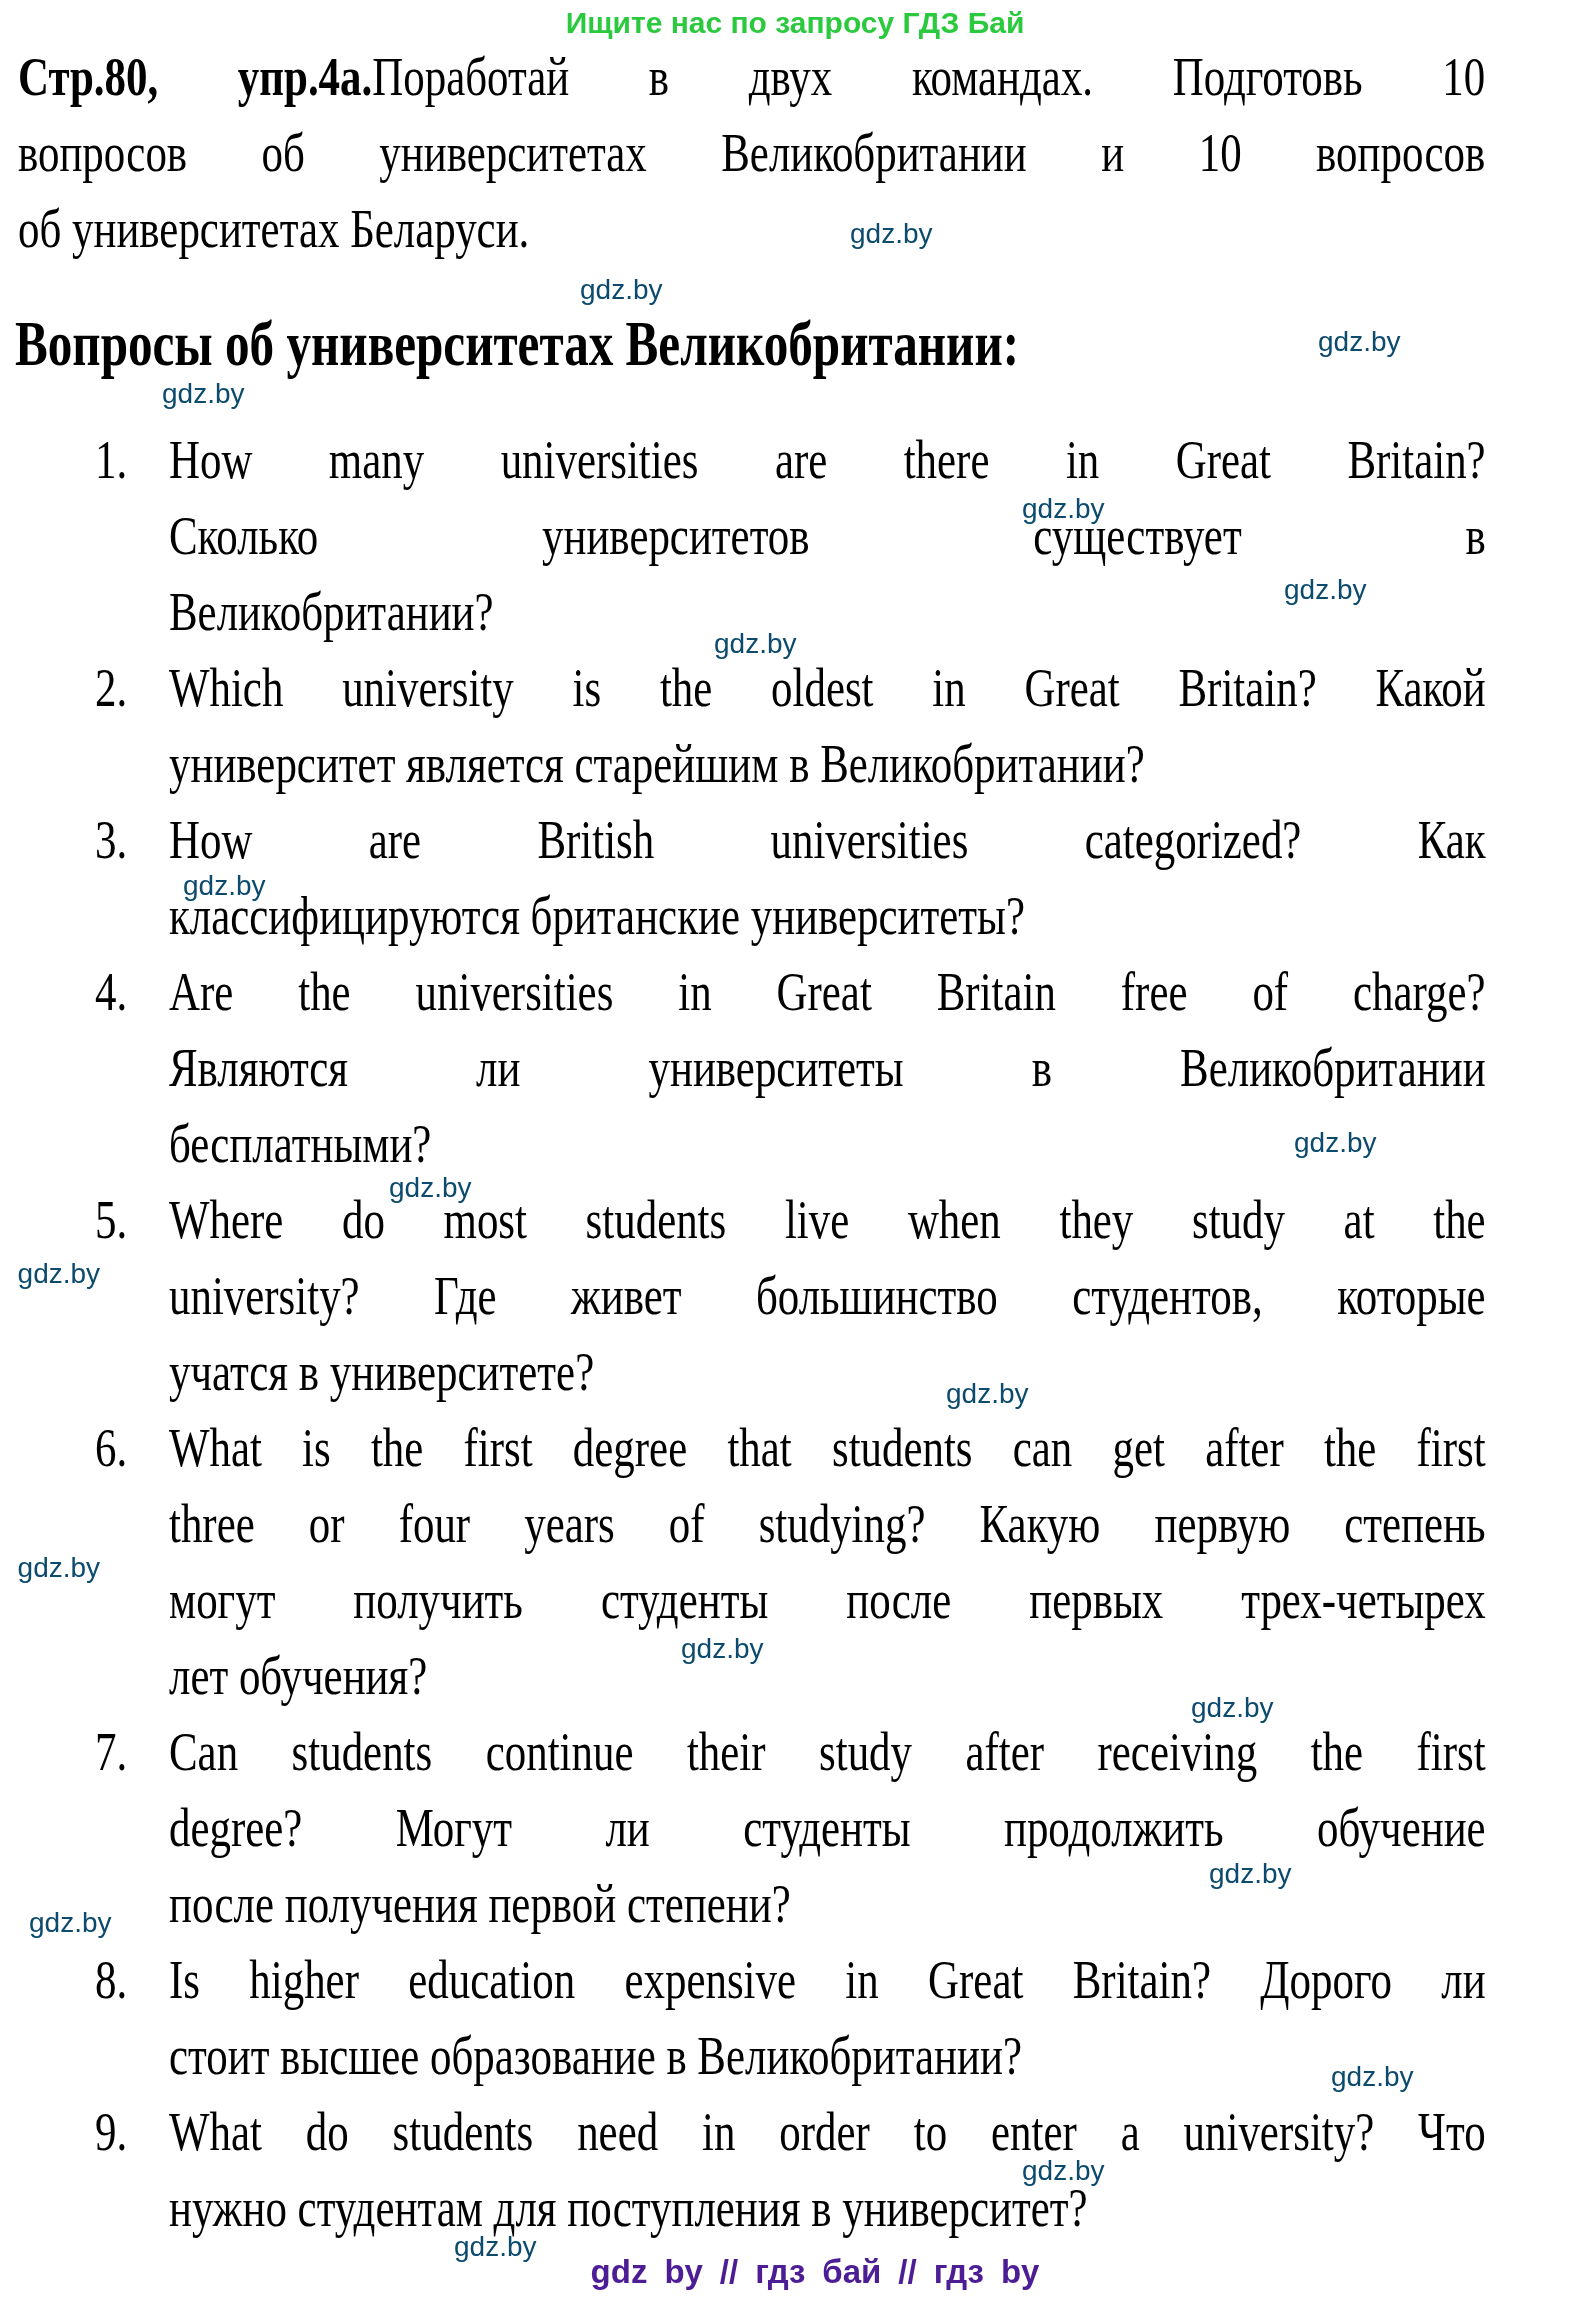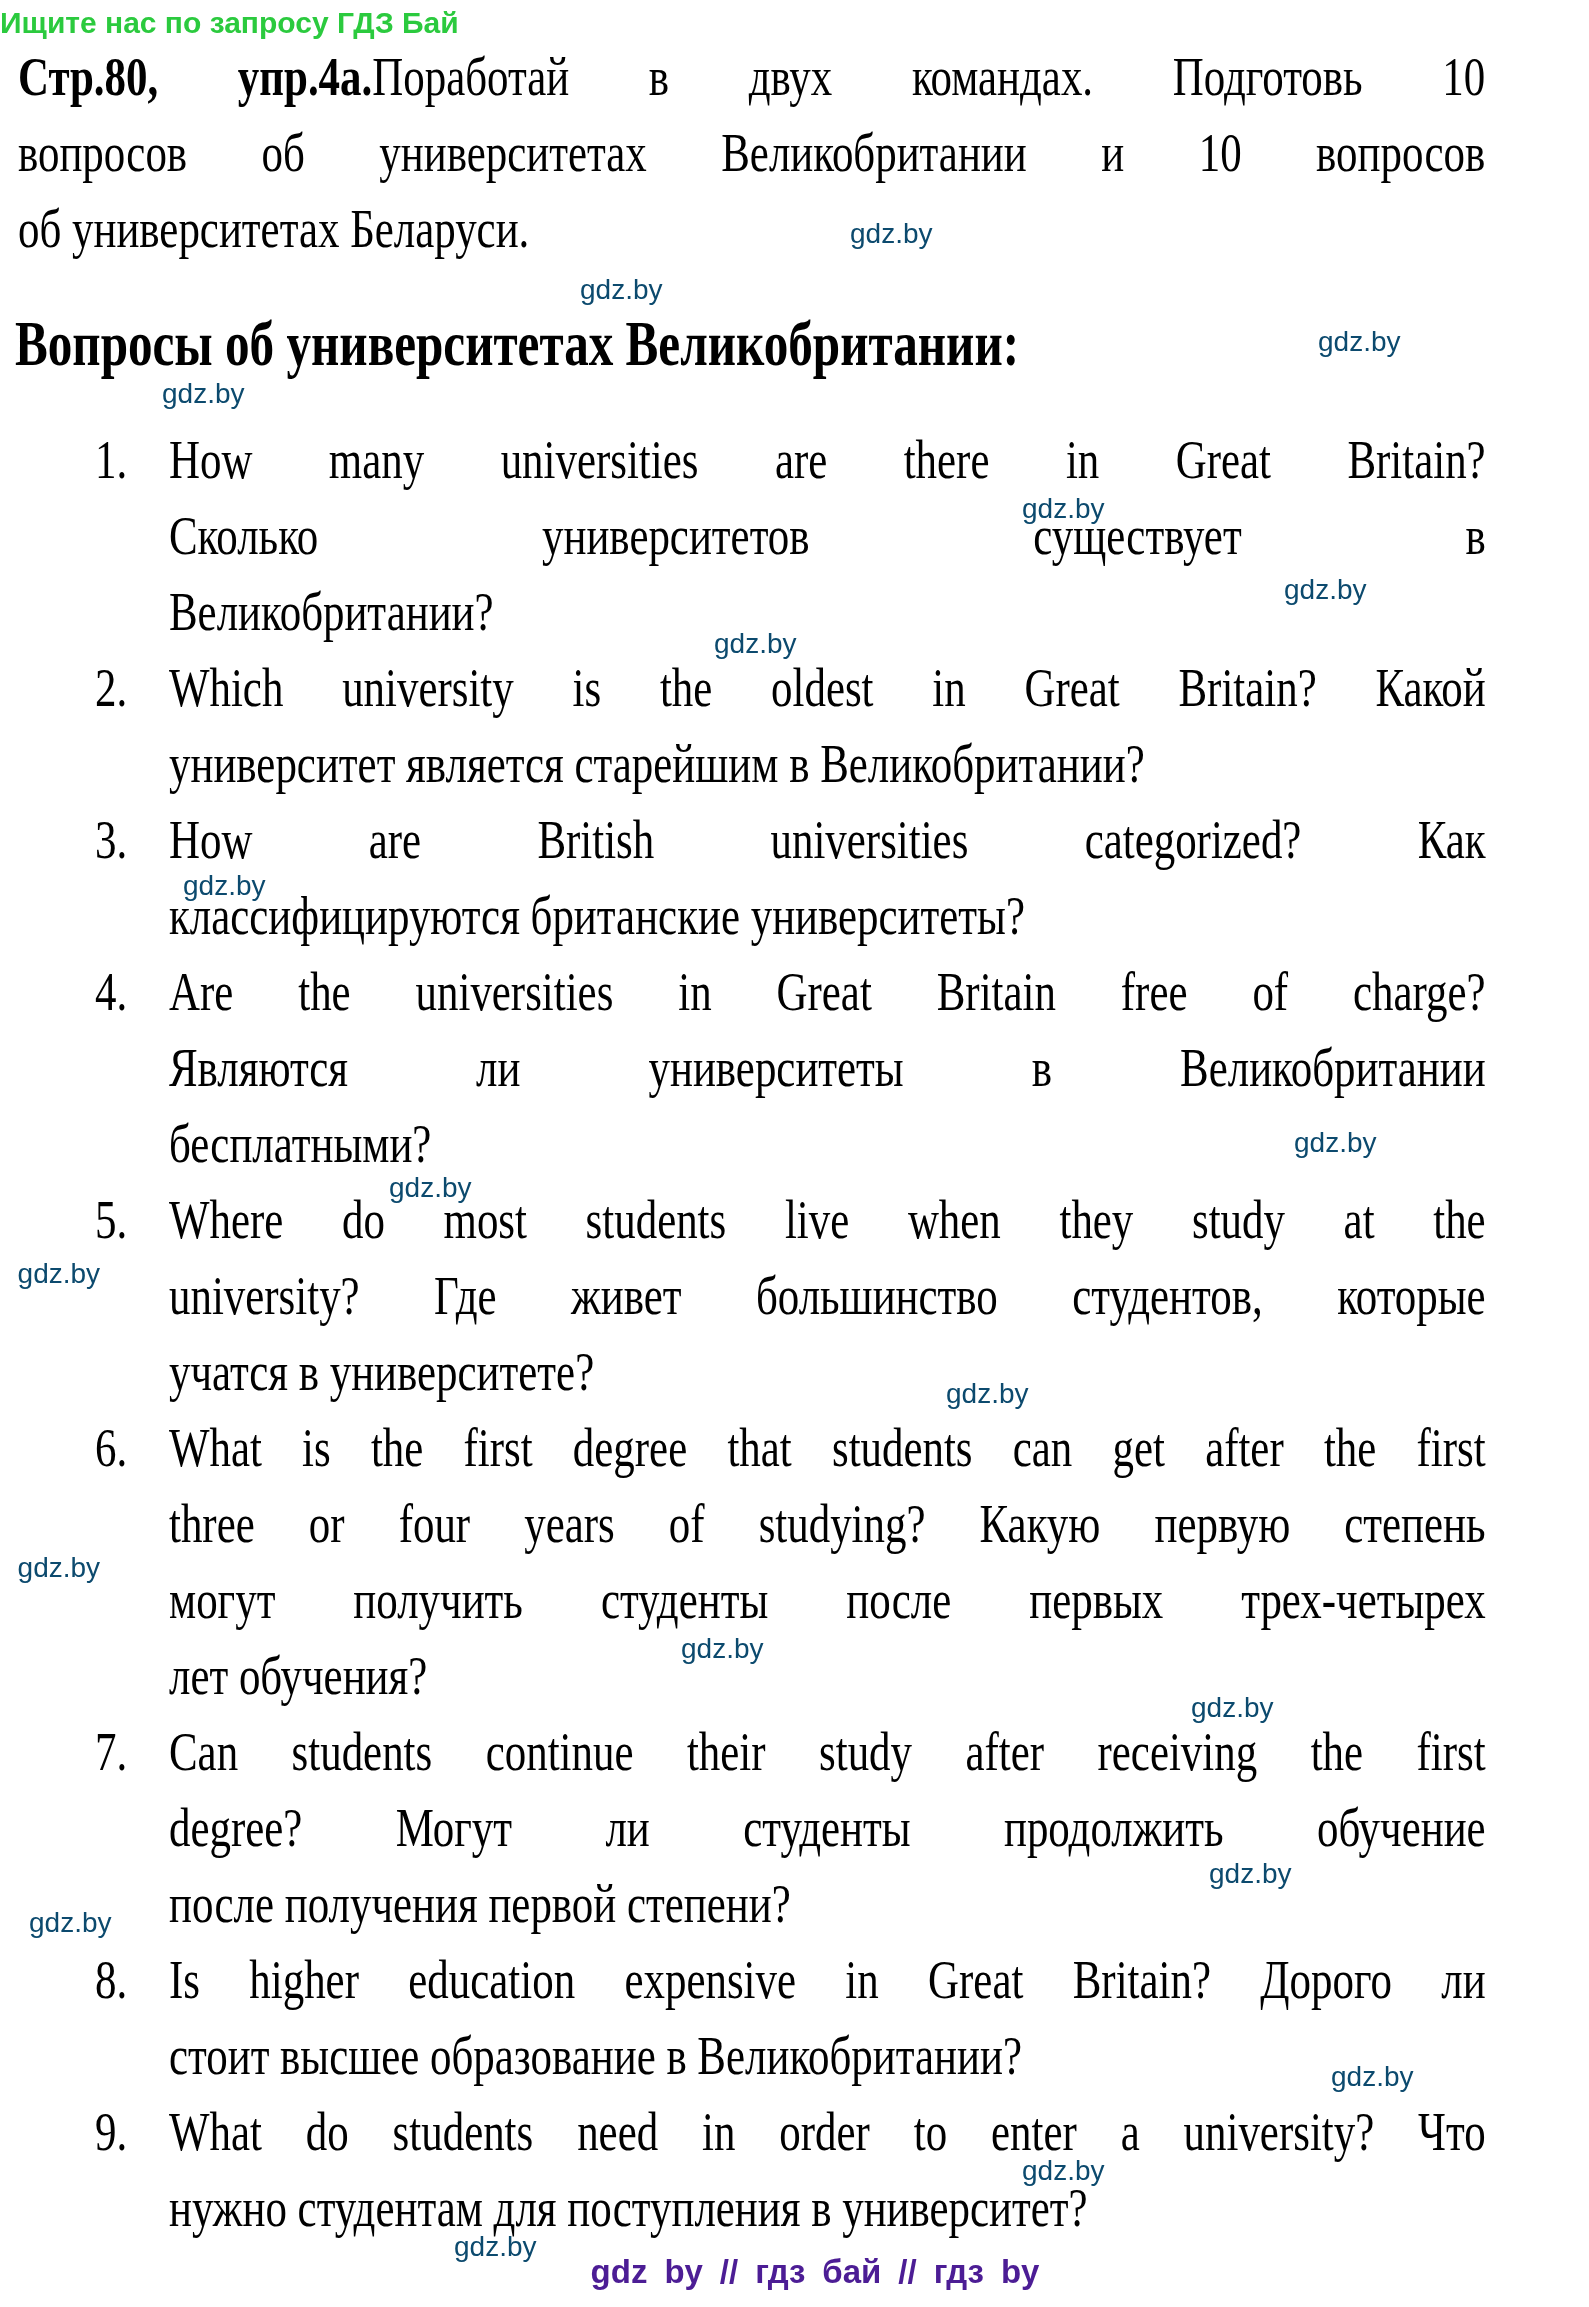--- a/index.html
+++ b/index.html
@@ -8,21 +8,21 @@
     width:1590px;
     height:2307px;
     background:#ffffff;
     overflow:hidden;
     font-family:"Liberation Serif", serif;
     color:#000000;
   }
   
   .promo-header{
     position:absolute; top:5.9px; left:0; width:100%;
-    text-align:left;
+    text-align:center;
     font-family:"Liberation Sans", sans-serif;
     font-weight:bold; font-size:30px; line-height:1.1;
     color:#2bca3e;
   }
   
   .intro{position:absolute; left:17.6px; top:39px;}
   .iln{
     width:1881px; height:76px; line-height:76px;
     font-size:55px;
     transform:scaleX(0.78); transform-origin:0 0;

